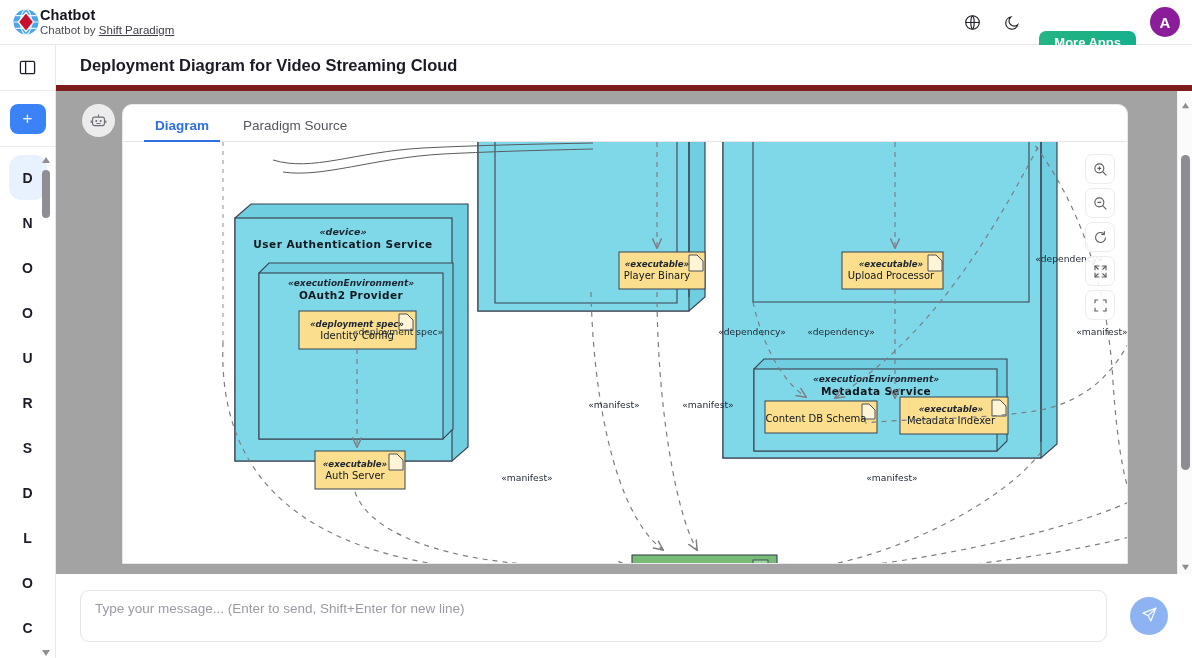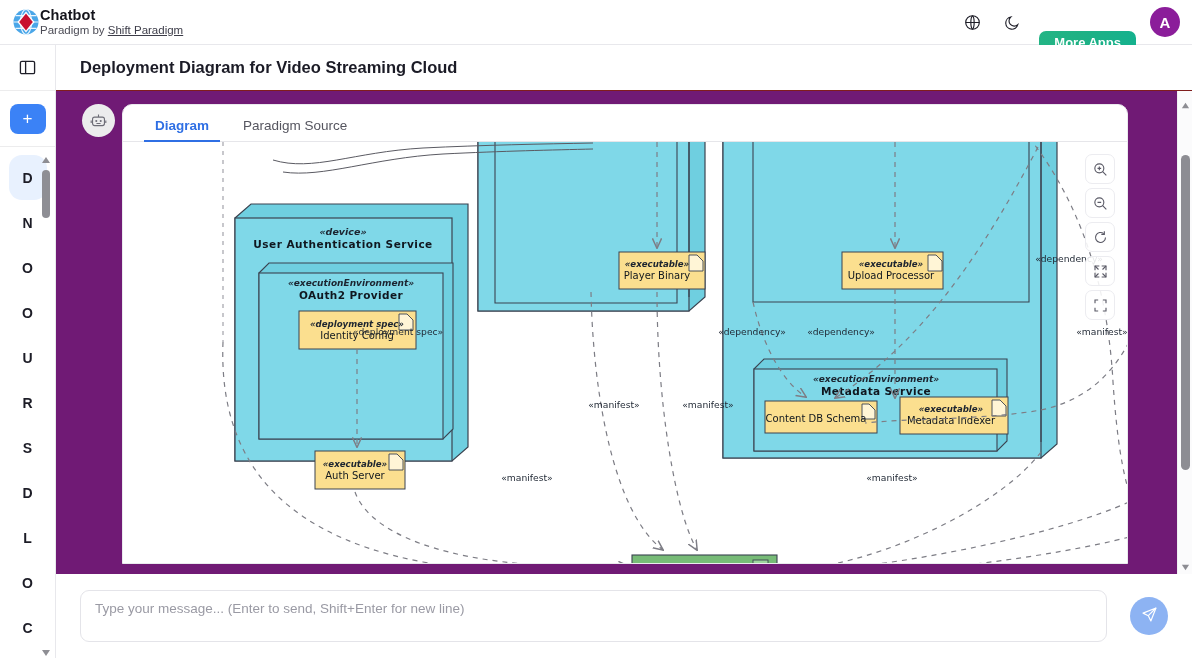--- a/index.html
+++ b/index.html
@@ -83,31 +83,31 @@
   .rail-scroll .arr.up { top: 0; }
   .rail-scroll .arr.dn { bottom: 0; }
   .rail-thumb {
     position: absolute; left: 2px; top: 19px; width: 8px; height: 48px;
     background: #8e8e94; border-radius: 4px; cursor: pointer;
   }
 
   
   .titlebar {
     position: absolute; left: 56px; top: 45px; width: 1136px; height: 46px;
-    border-bottom: 1px solid #7f1d1d; background: #fff;
+    border-bottom: 6px solid #7f1d1d; background: #fff;
     display: flex; align-items: center;
   }
   .title-text {
     font-size: 16.5px; font-weight: bold; color: #1b1b26; padding-left: 24px;
   }
 
   
   .content {
     position: absolute; left: 56px; top: 91px; width: 1136px; height: 483px;
-    background: #701a75;
+    background: #a3a3a3;
   }
   .bot-avatar {
     position: absolute; left: 26px; top: 13px; width: 33px; height: 33px;
     border-radius: 50%; background: #ececed;
     display: flex; align-items: center; justify-content: center;
   }
   .card {
     position: absolute; left: 66px; top: 13px; width: 1006px; height: 460px;
     background: #fff; border: 1px solid #eaeaee;
     border-radius: 10px 10px 0 0;
@@ -187,21 +187,21 @@
       <svg width="28" height="28" viewBox="0 0 28 28">
         <circle cx="14" cy="14" r="12.5" fill="#4aa6e8"></circle>
         <ellipse cx="14" cy="14" rx="5.5" ry="12.5" fill="none" stroke="#eaf6ff" stroke-width="1.1"></ellipse>
         <path d="M1.5 14 H26.5 M3.4 7.6 H24.6 M3.4 20.4 H24.6" stroke="#eaf6ff" stroke-width="1.1" fill="none"></path>
         <path d="M14 3.4 L22.6 14 L14 24.6 L5.4 14 Z" fill="#ffffff"></path>
         <path d="M14 5.6 L20.8 14 L14 22.4 L7.2 14 Z" fill="#c8102e"></path>
       </svg>
     </div>
     <div class="brand-text">
       <div class="brand-title">Chatbot</div>
-      <div class="brand-sub"><span>Paradigm by </span><a href="#">Shift Paradigm</a></div>
+      <div class="brand-sub"><span>Chatbot by </span><a href="#">Shift Paradigm</a></div>
     </div>
   </div>
 
   <div class="topbar-right">
     <div class="icon-btn">
       <svg width="17" height="17" viewBox="0 0 20 20" fill="none" stroke="#1e1e28" stroke-width="1.35">
         <circle cx="10" cy="10" r="8"></circle>
           <path d="M2 10h16M10 2c2.6 2.6 2.6 13.4 0 16M10 2C7.4 4.6 7.4 15.4 10 18"></path>
       </svg>
     </div>

